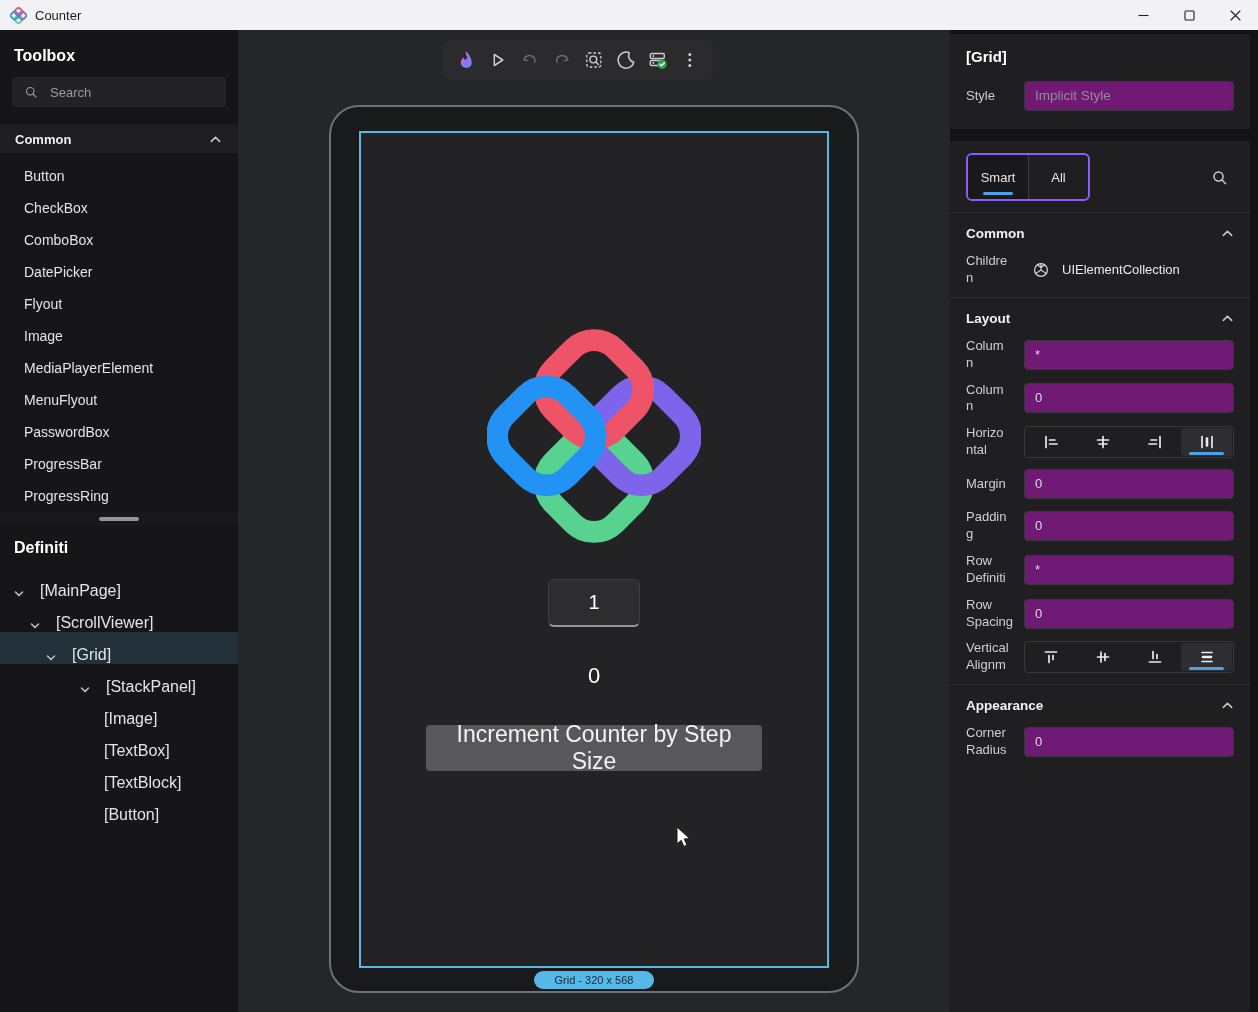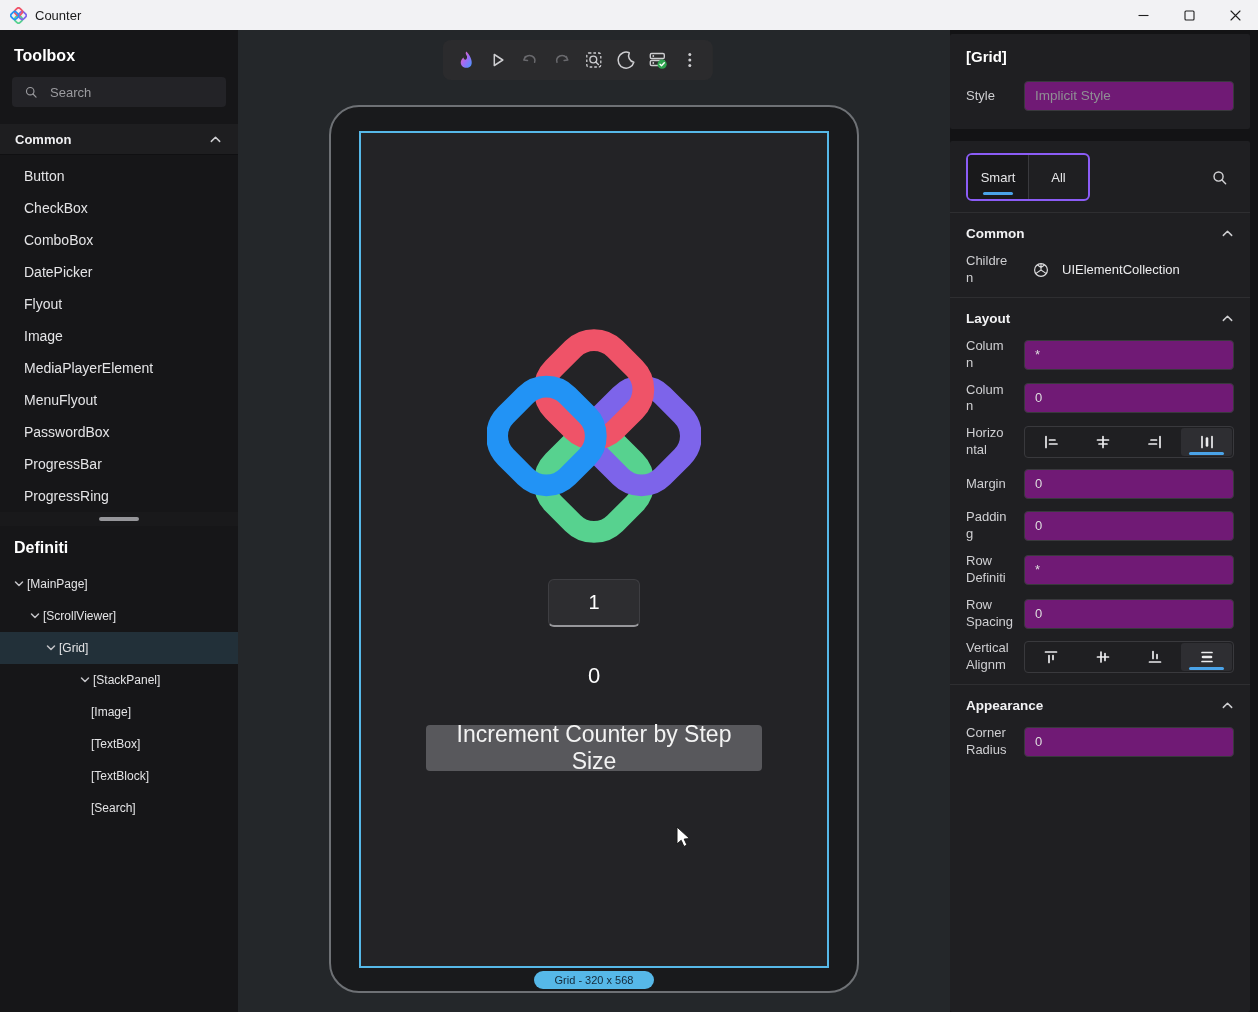--- a/index.html
+++ b/index.html
@@ -35,21 +35,21 @@
   .section-band { margin-top:17px; height:31px; background:#1e1e20; display:flex; align-items:center;
     justify-content:space-between; padding:0 16px 0 15px; border-bottom:1px solid #101012; }
   .section-band .lbl { font-size:13px; font-weight:bold; color:#f0f0f2; }
   .section-band svg { width:13px; height:13px; color:#cfcfd2; }
   .tbx-list { padding-top:5px; }
   .tbx-item { height:32px; display:flex; align-items:center; padding-left:24px;
     font-size:14px; color:#e4e4e6; cursor:default; }
   .splitter { height:14px; background:#19191b; display:flex; align-items:center; justify-content:center; }
   .splitter .handle { width:40px; height:4px; border-radius:2px; background:#96969a; }
   .elements-title { font-size:16px; font-weight:bold; color:#fff; margin:13px 14px 11px; }
-  .tree-item { height:32px; display:flex; align-items:center; gap:2px; font-size:12px; color:#e4e4e6; }
+  .tree-item { height:32px; display:flex; align-items:flex-end; gap:15px; font-size:16px; color:#e4e4e6; }
   .tree-item.selected { background:#223039; }
   .tree-item .chev { width:12px; height:12px; color:#c2c2c6; flex-shrink:0; }
   .tree-item .chev.leaf { visibility:hidden; }
 
   
   .canvas { flex:1; position:relative; background:#24272a; }
   .toolbar { position:absolute; top:10px; left:50%; transform:translateX(-56%);
     height:40px; background:#2b2b2d; border-radius:8px; display:flex; align-items:center;
     padding:0 8px; gap:2px; }
   .tool-btn { width:30px; height:30px; display:flex; align-items:center; justify-content:center; border-radius:4px; }
@@ -331,21 +331,21 @@
           <svg class="chev leaf" viewBox="0 0 12 12">
             <use href="#i-chevdown"></use>
           </svg>
           <span>[TextBlock]</span>
         </div>
 
         <div class="tree-item" style="padding-left: 77px;">
           <svg class="chev leaf" viewBox="0 0 12 12">
             <use href="#i-chevdown"></use>
           </svg>
-          <span>[Search]</span>
+          <span>[Button]</span>
         </div>
       </div>
   </div>
 
   <div class="canvas">
     <div class="toolbar">
       <div class="tool-btn">
           <svg viewBox="0 0 20 20">
             <use href="#i-flame"></use>
           </svg>

